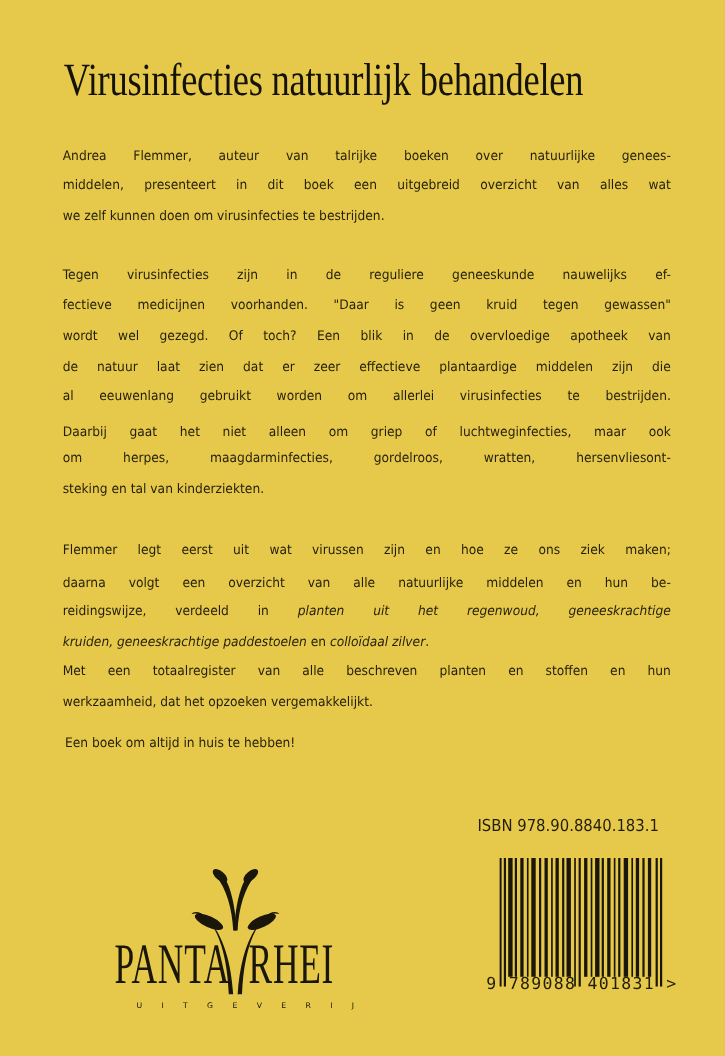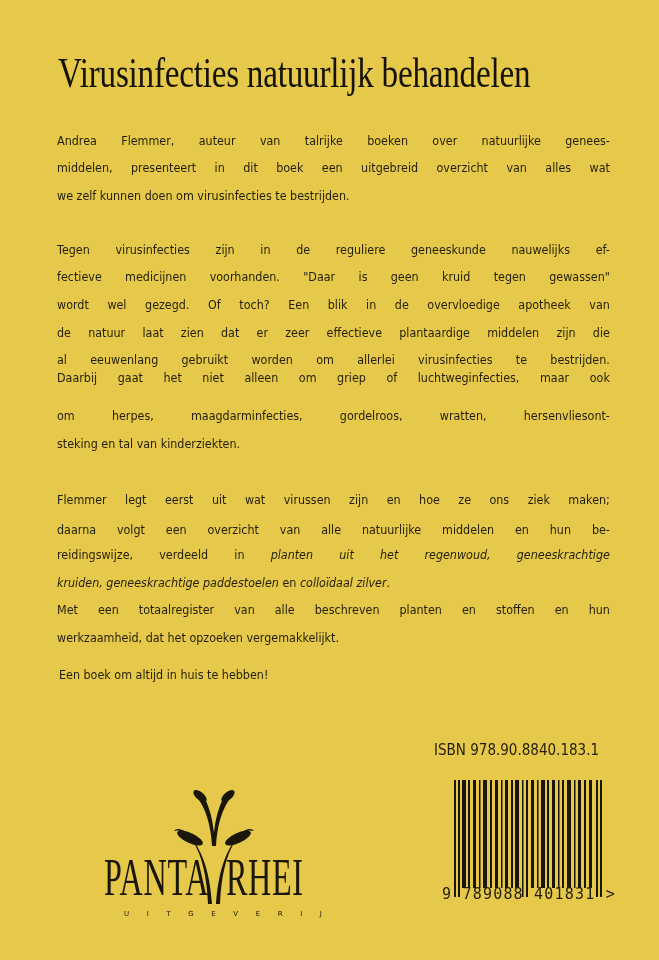--- a/index.html
+++ b/index.html
@@ -79,21 +79,21 @@
   <div class="line" style="top:158px"><span class="inner">middelen, presenteert in dit boek een uitgebreid overzicht van alles wat</span></div>
   <div class="line nojust" style="top:186px"><span class="inner">we zelf kunnen doen om virusinfecties te bestrijden.</span></div>
 </div>
 
 <div>
   <div class="line" style="top:240px"><span class="inner">Tegen virusinfecties zijn in de reguliere geneeskunde nauwelijks ef-</span></div>
   <div class="line" style="top:267px"><span class="inner">fectieve medicijnen voorhanden. "Daar is geen kruid tegen gewassen"</span></div>
   <div class="line" style="top:295px"><span class="inner">wordt wel gezegd. Of toch? Een blik in de overvloedige apotheek van</span></div>
   <div class="line" style="top:323px"><span class="inner">de natuur laat zien dat er zeer effectieve plantaardige middelen zijn die</span></div>
   <div class="line" style="top:350px"><span class="inner">al eeuwenlang gebruikt worden om allerlei virusinfecties te bestrijden.</span></div>
-  <div class="line" style="top:368px"><span class="inner">Daarbij gaat het niet alleen om griep of luchtweginfecties, maar ook</span></div>
+  <div class="line" style="top:382px"><span class="inner">Daarbij gaat het niet alleen om griep of luchtweginfecties, maar ook</span></div>
   <div class="line" style="top:406px"><span class="inner">om herpes, maagdarminfecties, gordelroos, wratten, hersenvliesont-</span></div>
   <div class="line nojust" style="top:434px"><span class="inner">steking en tal van kinderziekten.</span></div>
 </div>
 
 <div>
   <div class="line" style="top:490px"><span class="inner">Flemmer legt eerst uit wat virussen zijn en hoe ze ons ziek maken;</span></div>
   <div class="line" style="top:520px"><span class="inner">daarna volgt een overzicht van alle natuurlijke middelen en hun be-</span></div>
   <div class="line" style="top:545px"><span class="inner"><span>reidingswijze, verdeeld in </span><em>planten uit het regenwoud, geneeskrachtige</em></span></div>
   <div class="line nojust" style="top:573px"><span class="inner"><em>kruiden, geneeskrachtige paddestoelen</em><span> en </span><em>colloïdaal zilver</em><span>.</span></span></div>
   <div class="line" style="top:600px"><span class="inner">Met een totaalregister van alle beschreven planten en stoffen en hun</span></div>

